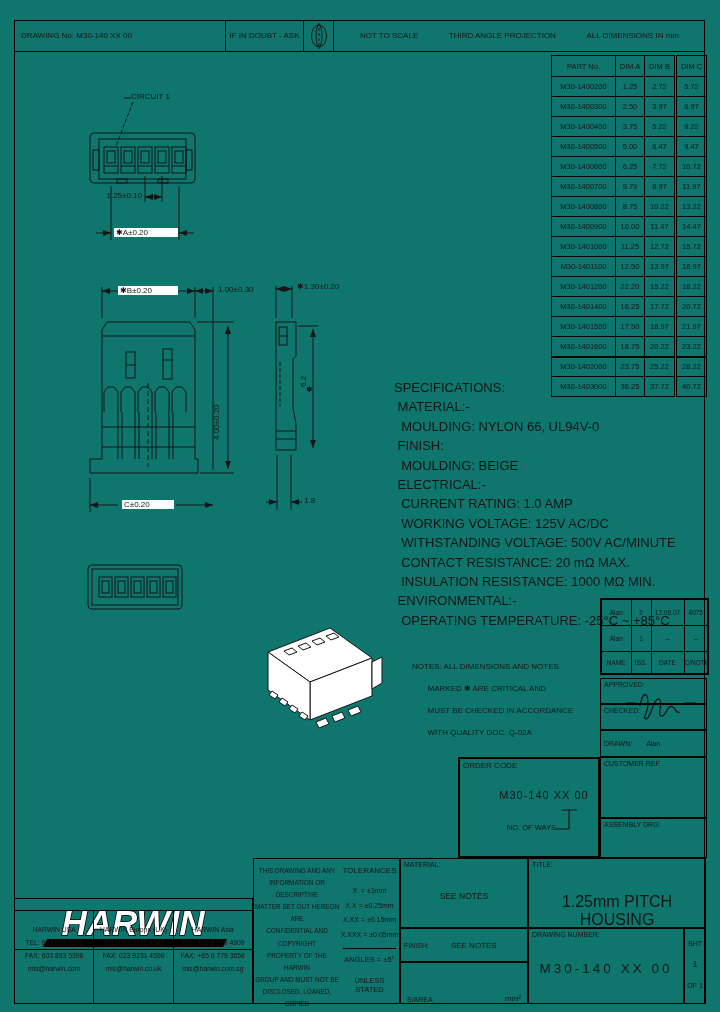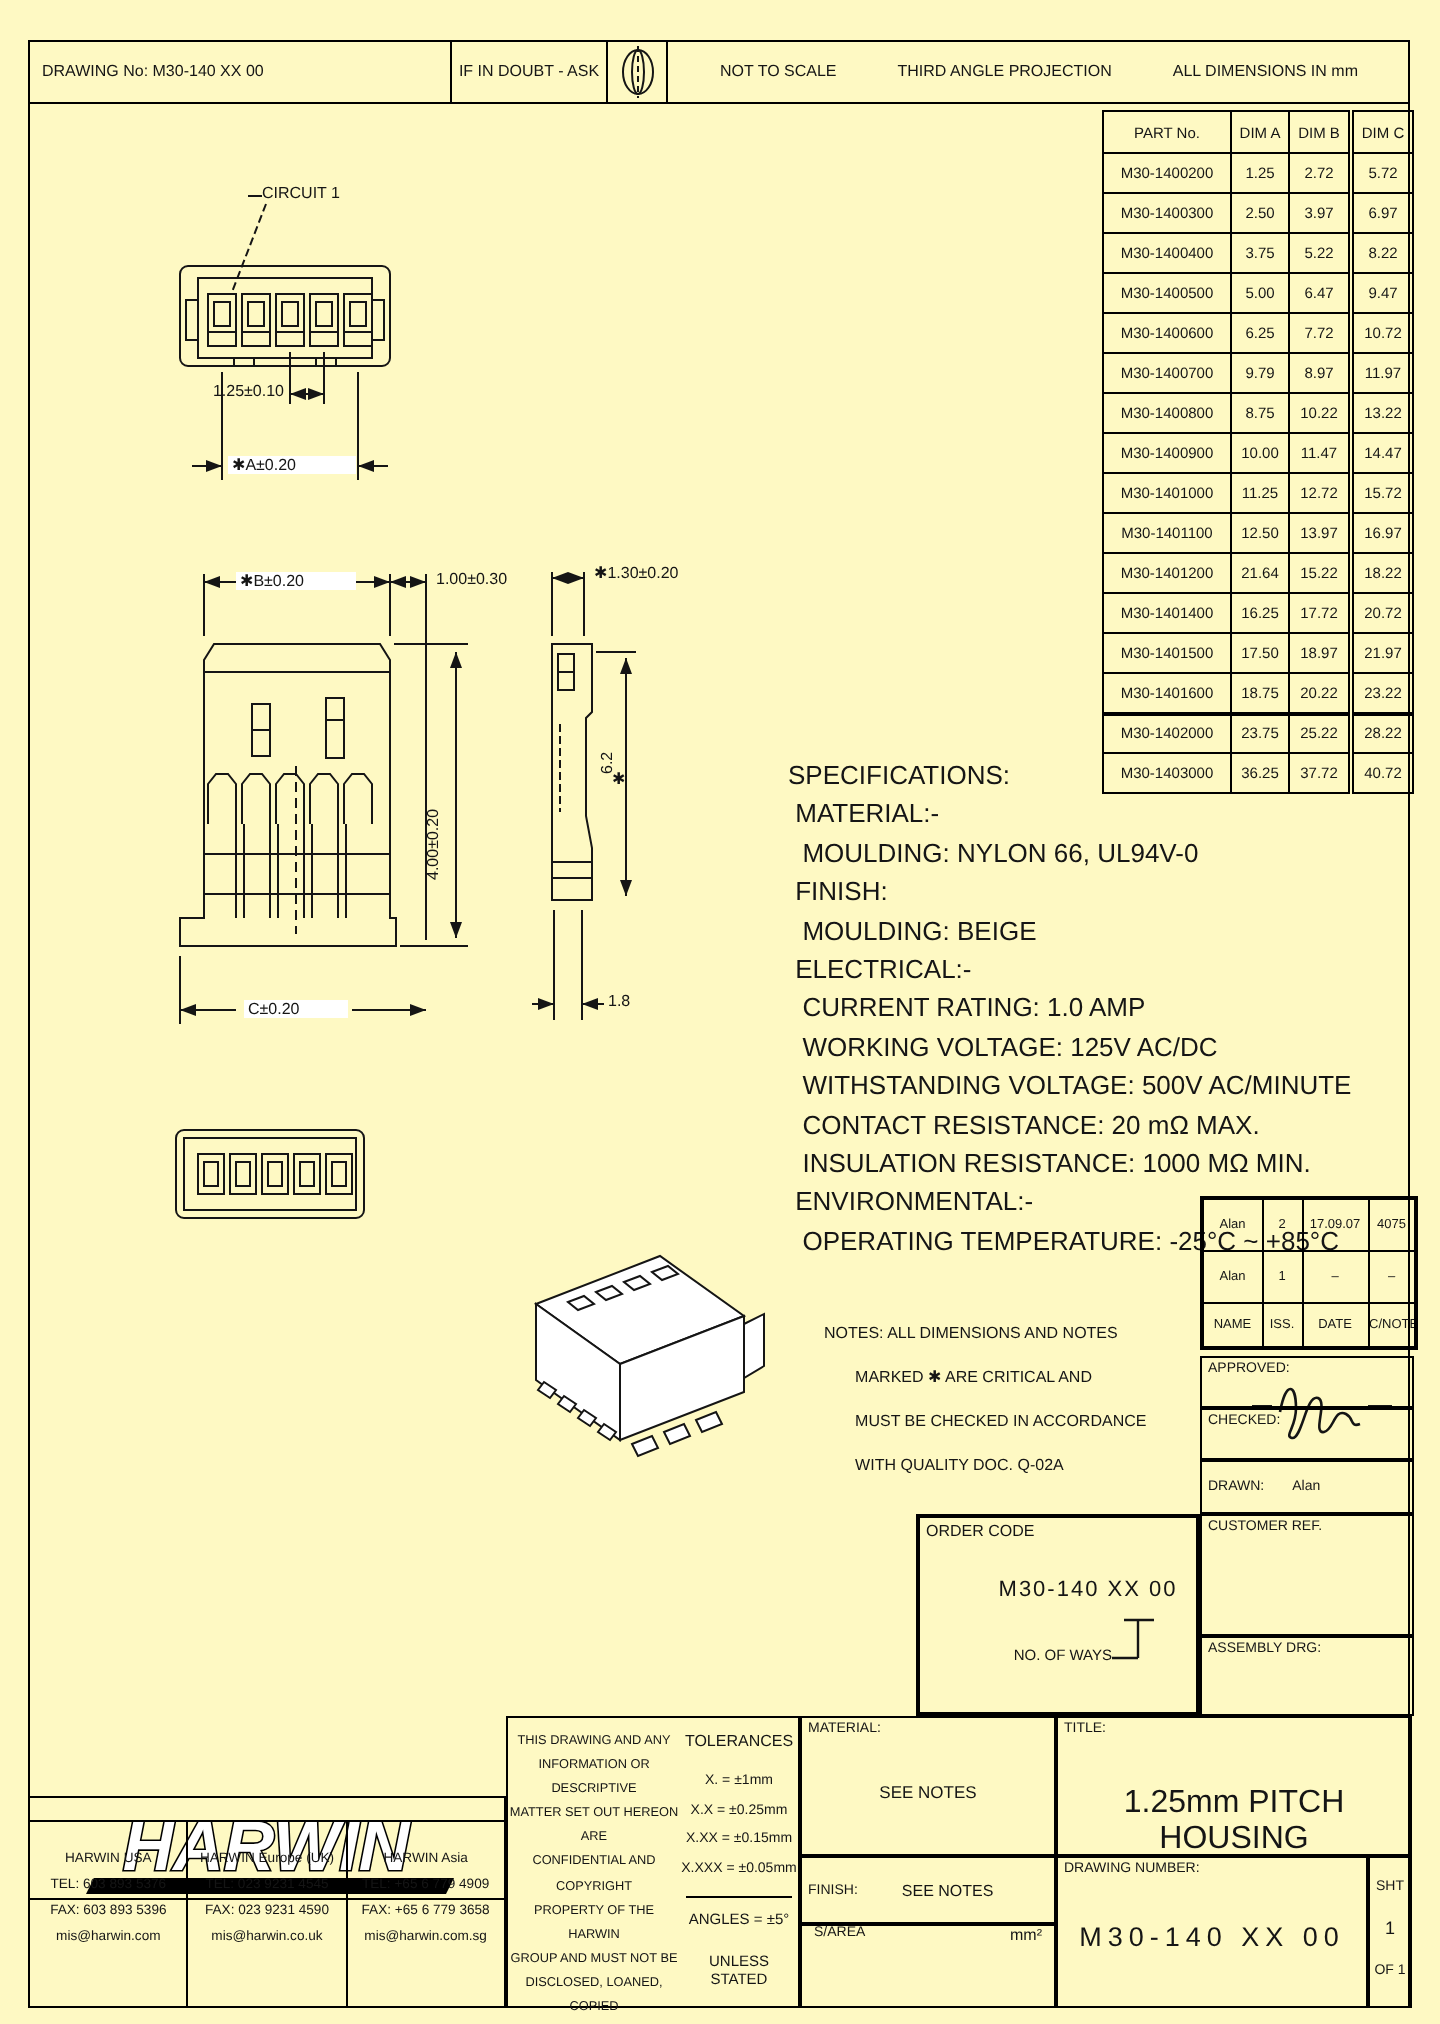--- a/index.html
+++ b/index.html
@@ -1,17 +1,17 @@
 <!DOCTYPE html>
 <html><head>
 <meta charset="utf-8">
 <style>
   *{box-sizing:border-box;margin:0;padding:0}
   html,body{background:#e8e8e8}
-  .page{position:relative;width:720px;height:1012px;background:#fef9c3;margin:0 auto;
+  .page{position:relative;width:720px;height:1012px;background:#0f766e;margin:0 auto;
         font-family:"Liberation Sans",sans-serif;color:#151515;overflow:hidden}
   .abs{position:absolute}
   .sheet-border{position:absolute;left:14px;top:20px;width:691px;height:984px;border:1.5px solid #000}
 
   
   .hdr{position:absolute;left:14px;top:20px;width:691px;height:32px;display:flex;border-bottom:1.5px solid #000;font-size:8px}
   .hdr .cell{display:flex;align-items:center}
   .hc1{width:212px;border-right:1.5px solid #000;padding-left:7px}
   .hc2{width:78px;border-right:1.5px solid #000;justify-content:center}
   .hc3{width:30px;border-right:1.5px solid #000;justify-content:center}
@@ -280,21 +280,21 @@
           <td>15.72</td>
         </tr>
         <tr>
           <td>M30-1401100</td>
           <td>12.50</td>
           <td>13.97</td>
           <td>16.97</td>
         </tr>
         <tr>
           <td>M30-1401200</td>
-          <td>21.64</td>
+          <td>22.20</td>
           <td>15.22</td>
           <td>18.22</td>
         </tr>
         <tr>
           <td>M30-1401400</td>
           <td>16.25</td>
           <td>17.72</td>
           <td>20.72</td>
         </tr>
         <tr>
@@ -430,21 +430,21 @@
     <div class="t-unless">UNLESS STATED</div>
   </div>
   <div class="box" style="left:400px;top:858px;width:128px;height:70px">
     <span class="lbl">MATERIAL:</span>
     <span class="center-val" style="top:32px;font-size:8.5px">SEE NOTES</span>
   </div>
   <div class="box" style="left:400px;top:928px;width:128px;height:34px;display:flex;align-items:center">
     <span style="padding-left:3px">FINISH:</span>
     <span style="margin-left:22px;font-size:8px">SEE NOTES</span>
   </div>
-  <div class="box" style="left:400px;top:962px;width:128px;height:42px;display:flex;align-items:flex-start;justify-content:space-between;padding:0 6px">
+  <div class="box" style="left:400px;top:962px;width:128px;height:42px;display:flex;align-items:flex-end;justify-content:space-between;padding:0 6px">
     <span>S/AREA</span>
     <span style="font-size:8px">mm²</span>
   </div>
   <div class="box" style="left:528px;top:858px;width:178px;height:70px">
     <span class="lbl">TITLE:</span>
     <span class="center-val" style="top:34px;font-size:16px">1.25mm PITCH HOUSING</span>
   </div>
   <div class="box" style="left:528px;top:928px;width:156px;height:76px">
     <span class="lbl">DRAWING NUMBER:</span>
     <span class="center-val" style="top:32px;font-size:13.5px;letter-spacing:3px">M30-140 XX 00</span>

